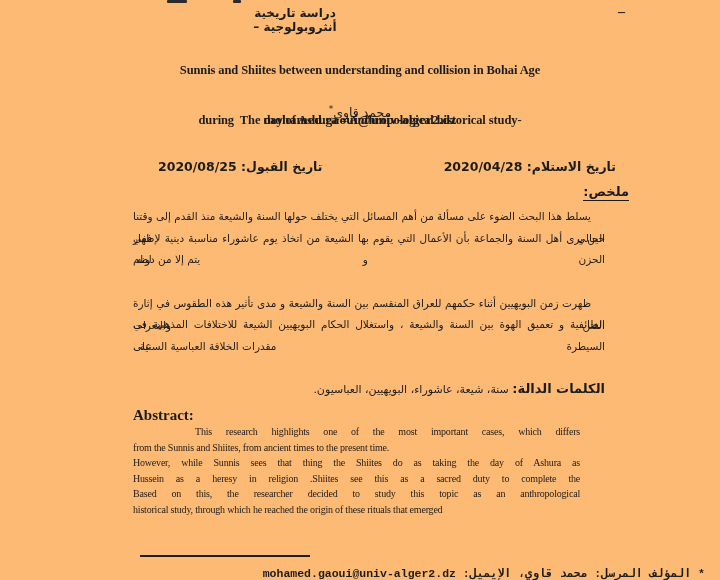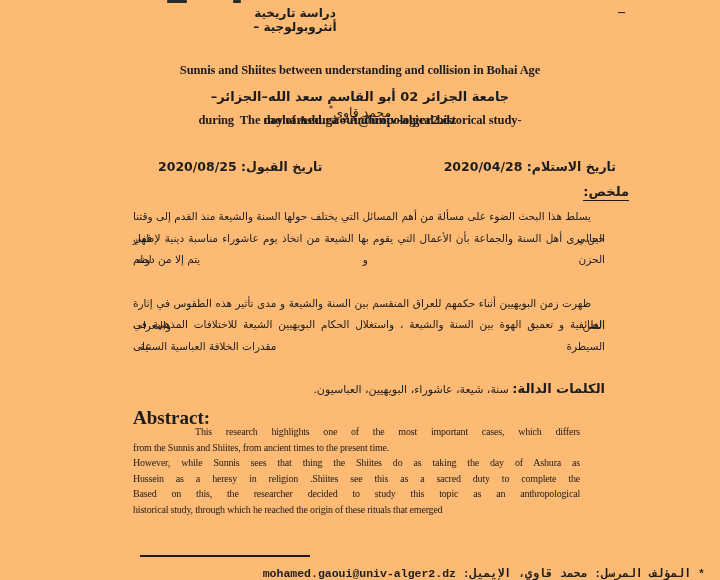--- a/index.html
+++ b/index.html
@@ -44,21 +44,21 @@
   .ar-para1 { top:206px; }
   .ar-para2 { top:292.8px; }
   .ar-para > div:first-child { text-indent:14px; }
   .stretch { text-align:justify !important; text-align-last:justify; }
 
   .keywords { position:absolute; top:381px; left:133px; width:472px; direction:rtl;
               text-align:right; font-size:11px; }
   .keywords .kw-label { font-weight:bold; font-size:13px; }
 
   
-  .en-heading { position:absolute; top:407px; left:133px; font-weight:bold; font-size:19px; }
+  .en-heading { position:absolute; top:407px; left:133px; font-weight:bold; font-size:15px; }
   .en-lines { position:absolute; top:424px; left:133px; width:447px;
               font-size:10px; letter-spacing:-0.2px; }
   .en-lines > div { line-height:15.6px; height:15.6px; text-align:left; }
   .en-lines > div:first-child { text-indent:62px; }
 
   
   .footnote-rule { position:absolute; top:555px; left:140px; width:170px; height:2px;
                    background:#1c1c1c; }
   .footnote { position:absolute; top:566px; left:200px; width:505px; direction:rtl;
               text-align:right; font-weight:bold; font-size:11.5px;font-family:Liberation Mono, monospace; }
@@ -74,21 +74,20 @@
   <div class="top-subtitle ar">دراسة تاريخية أنثروبولوجية –</div>
   <div class="top-dash">–</div>
 
   <div class="head title-en">
     <div>Sunnis and Shiites between understanding and collision in Bohai Age</div>
     <div>during  The day of Ashura – Anthropological historical study-</div>
   </div>
 
   <div class="head author-line ar"><span>محمد قاوي</span><sup>*</sup></div>
 
-  <div class="head affil ar">جامعة الجزائر 02 أبو القاسم سعد الله–الجزائر–</div>
 
   <div class="head email">mohamed.gaoui@univ-alger2.dz</div>
 
   <div class="date-received ar"><span>تاريخ الاستلام:</span> <span>2020/04/28</span></div>
 
   <div class="date-accepted ar"><span>تاريخ القبول:</span> <span>2020/08/25</span></div>
 
   <div class="ar-heading ar">ملخص:</div>
 
   <div class="ar-para ar-para1 ar">

